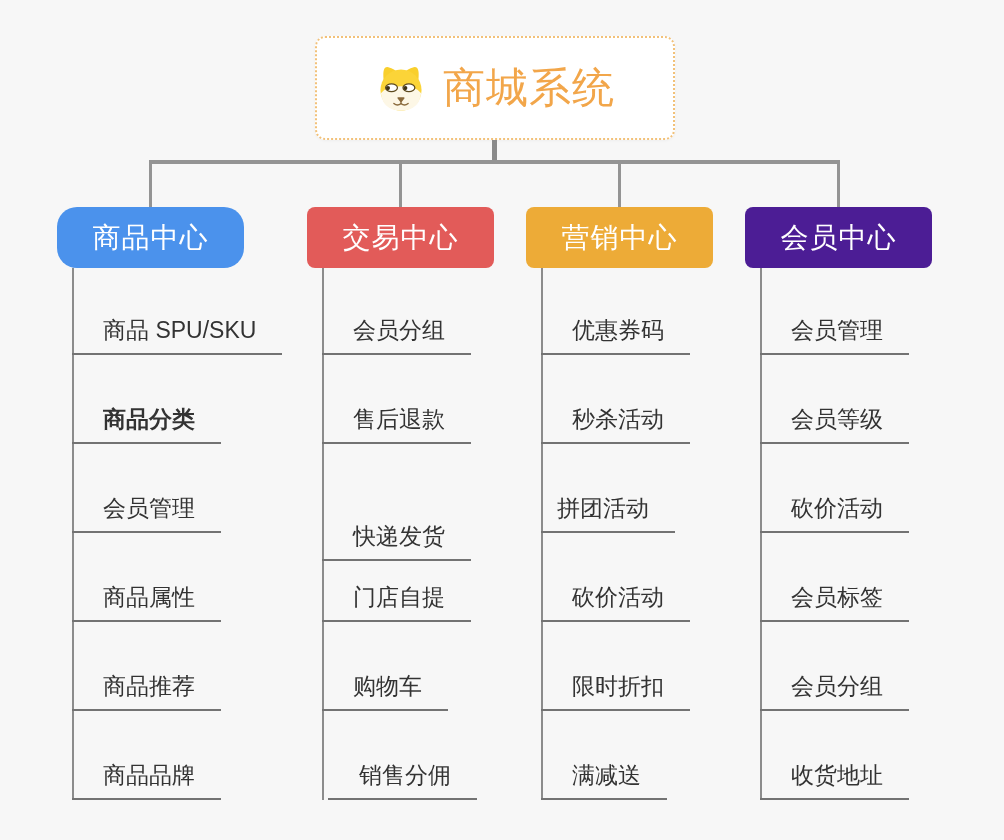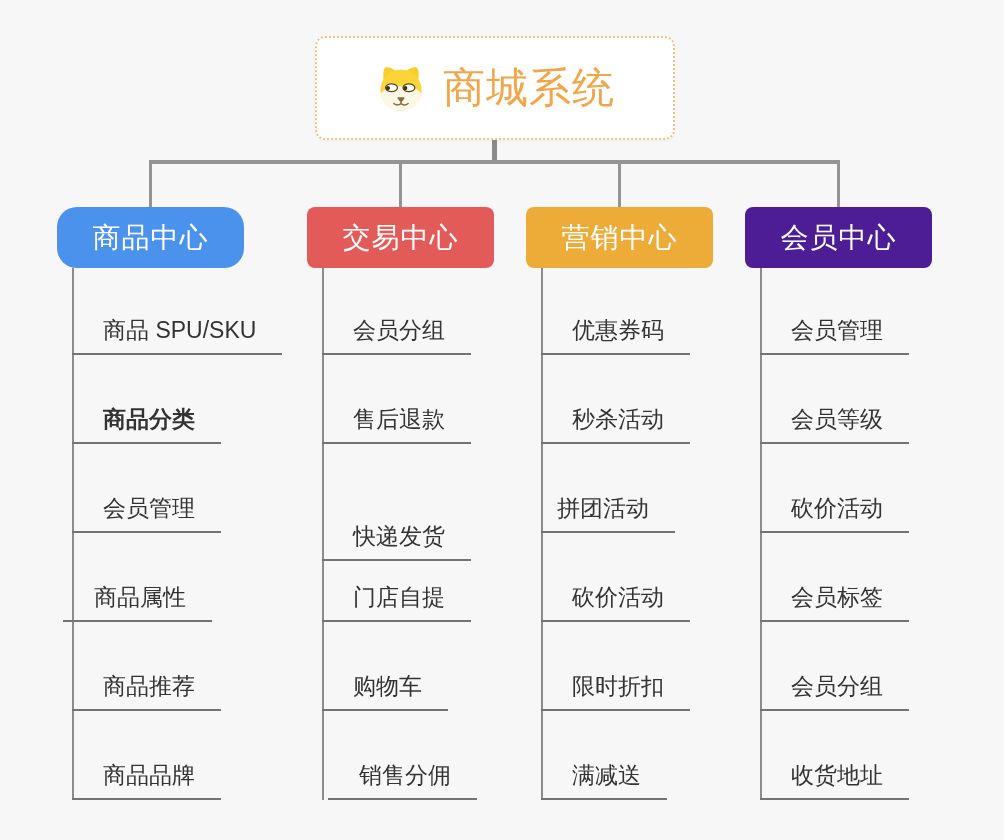--- a/index.html
+++ b/index.html
@@ -87,21 +87,21 @@
   <div id="branches">
   <div class="line drop" style="left: 149px;"></div>
   <div class="cat" style="left: 57px; background: rgb(75, 146, 236); border-radius: 20px;">
     <span class="cat-label">商品中心</span>
   </div>
   <div class="vline" style="left: 72px;"></div>
   <div class="leaves">
         <div class="leaf" style="left: 72px; top: 314px;">商品 SPU/SKU</div>
         <div class="leaf" style="left: 72px; top: 403px; font-weight: bold;">商品分类</div>
         <div class="leaf" style="left: 72px; top: 492px;">会员管理</div>
-        <div class="leaf" style="left: 63px; top: 581px;">商品属性</div>
+        <div class="leaf" style="left: 72px; top: 581px;">商品属性</div>
         <div class="leaf" style="left: 72px; top: 670px;">商品推荐</div>
         <div class="leaf" style="left: 72px; top: 759px;">商品品牌</div>
       </div>
 
   <div class="line drop" style="left: 399px;"></div>
   <div class="cat" style="left: 307px; background: rgb(226, 91, 89);">
     <span class="cat-label">交易中心</span>
   </div>
   <div class="vline" style="left: 322px;"></div>
   <div class="leaves">

